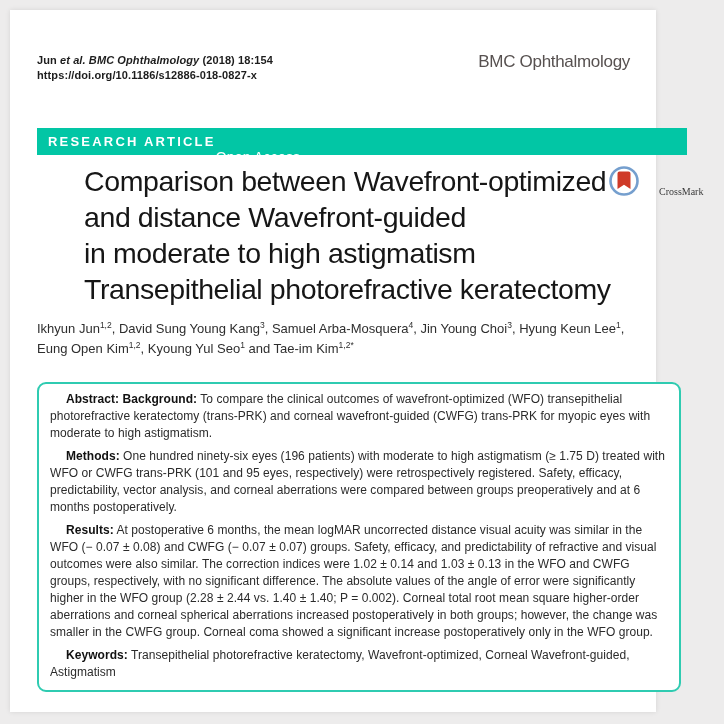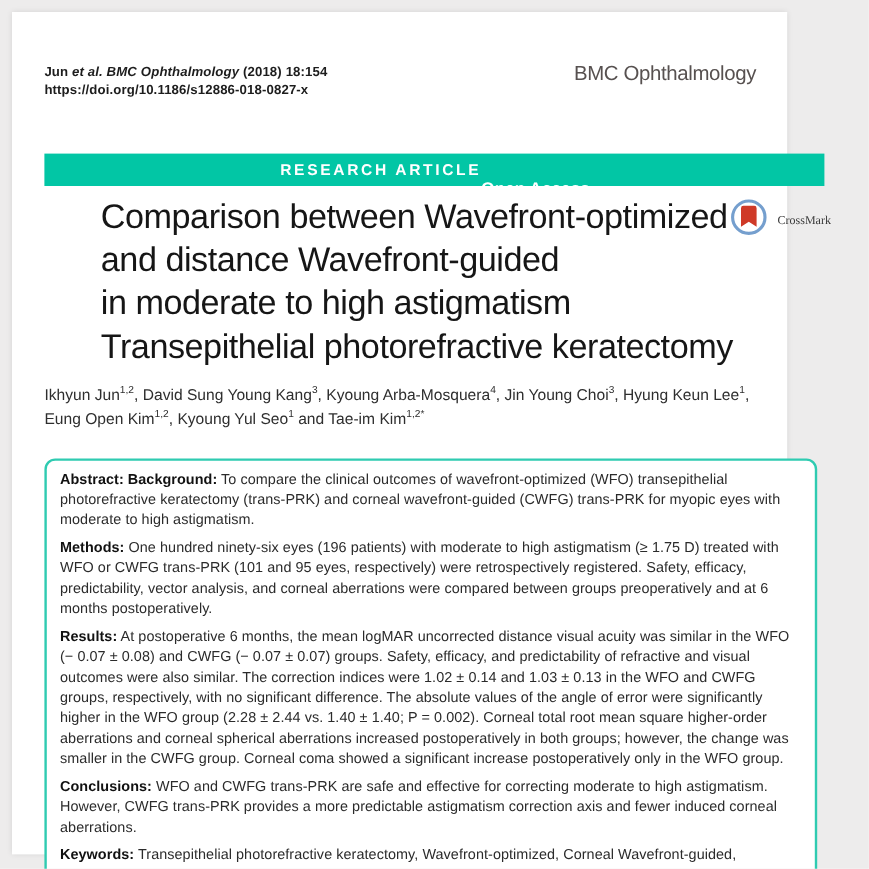--- a/index.html
+++ b/index.html
@@ -28,40 +28,40 @@
     position: absolute; right: 26px; top: 42px;
     font-size: 17px; font-weight: 400; color: #575150;
     letter-spacing: -0.3px;
   }
   
   .banner {
     position: absolute; left: 27px; top: 118px;
     width: 650px; height: 27px;
     background: #02c6a5;
     color: #ffffff;
-    display: flex; align-items: center; justify-content: center;
+    display: flex; align-items: center; justify-content: flex-start;
     padding: 0 10px 0 11px;
   }
   .banner .type-label {
     font-size: 13px; font-weight: 700; letter-spacing: 2.2px;
   }
   .banner .access-label {
-    font-size: 14px; font-weight: 700; letter-spacing: 0.2px; margin-top: 31px;
+    font-size: 14px; font-weight: 400; letter-spacing: 0.2px; margin-top: 31px;
   }
   
   .article-title {
     position: absolute; left: 26px; top: 153px;
     font-size: 28.5px; font-weight: 400; color: #161616;
     line-height: 36px; letter-spacing: -0.4px;
     white-space: nowrap;
     margin-left: 48px;
   }
   .crossmark {
     position: absolute; left: 598px; top: 155px;
-    display: flex; align-items: center; gap: 8px;
+    display: flex; align-items: flex-end; gap: 19px;
   }
   .crossmark-label {
     font-family: "Liberation Serif", serif;
     font-size: 10px; color: #3a3a3a; margin-top: 6px;
   }
   
   .authors {
     position: absolute; left: 27px; top: 309px;
     width: 630px;
     font-size: 13px; color: #2e2e2e; line-height: 20px;
@@ -74,21 +74,21 @@
     border: 2px solid #2fcbb1;
     border-radius: 9px;
     background: #ffffff;
     padding: 7px 11px 9px 11px;
   }
   .abs-para {
     font-size: 12px; color: #2b2b2b; line-height: 17px;
     margin-bottom: 6px; letter-spacing: 0.05px;
   }
   .abs-para:last-child { margin-bottom: 0; }
-  .abs-para b { color: #111; }
+  .abs-para b { color: #111; margin-left: 16px; }
 </style>
 </head>
 <body>
 
 <div class="page">
 
   <div class="citation">
     <div><span>Jun </span><span class="ital">et al. BMC Ophthalmology</span><span> (2018) 18:154</span></div>
     <div>https://doi.org/10.1186/s12886-018-0827-x</div>
   </div>
@@ -108,23 +108,22 @@
     </h1>
 
   <div class="crossmark">
     <svg width="32" height="32" viewBox="0 0 32 32">
       <circle cx="16" cy="16" r="13.5" fill="#ffffff" stroke="#759fce" stroke-width="2.6"></circle>
       <path d="M11.5 6.5 h9 a2 2 0 0 1 2 2 v15.5 l-6.5 -4.2 l-6.5 4.2 v-15.5 a2 2 0 0 1 2 -2 z" fill="#cf3a28"></path>
     </svg>
     <span class="crossmark-label">CrossMark</span>
   </div>
 
-  <div class="authors"><span>Ikhyun Jun</span><sup>1,2</sup>, <span>David Sung Young Kang</span><sup>3</sup>, <span>Kyoung Arba-Mosquera</span><sup>4</sup>, <span>Jin Young Choi</span><sup>3</sup>, <span>Hyung Keun Lee</span><sup>1</sup>,<br><span>Eung Open Kim</span><sup>1,2</sup>, <span>Kyoung Yul Seo</span><sup>1</sup> and <span>Tae-im Kim</span><sup>1,2*</sup></div>
+  <div class="authors"><span>Ikhyun Jun</span><sup>1,2</sup>, <span>David Sung Young Kang</span><sup>3</sup>, <span>Samuel Arba-Mosquera</span><sup>4</sup>, <span>Jin Young Choi</span><sup>3</sup>, <span>Hyung Keun Lee</span><sup>1</sup>,<br><span>Eung Open Kim</span><sup>1,2</sup>, <span>Kyoung Yul Seo</span><sup>1</sup> and <span>Tae-im Kim</span><sup>1,2*</sup></div>
 
   <div class="abstract-box">
       <p class="abs-para"><b>Abstract: Background:</b> To compare the clinical outcomes of wavefront-optimized (WFO) transepithelial photorefractive keratectomy (trans-PRK) and corneal wavefront-guided (CWFG) trans-PRK for myopic eyes with moderate to high astigmatism.</p>
       <p class="abs-para"><b>Methods:</b> One hundred ninety-six eyes (196 patients) with moderate to high astigmatism (≥ 1.75 D) treated with WFO or CWFG trans-PRK (101 and 95 eyes, respectively) were retrospectively registered. Safety, efficacy, predictability, vector analysis, and corneal aberrations were compared between groups preoperatively and at 6 months postoperatively.</p>
       <p class="abs-para"><b>Results:</b> At postoperative 6 months, the mean logMAR uncorrected distance visual acuity was similar in the WFO (− 0.07 ± 0.08) and CWFG (− 0.07 ± 0.07) groups. Safety, efficacy, and predictability of refractive and visual outcomes were also similar. The correction indices were 1.02 ± 0.14 and 1.03 ± 0.13 in the WFO and CWFG groups, respectively, with no significant difference. The absolute values of the angle of error were significantly higher in the WFO group (2.28 ± 2.44 vs. 1.40 ± 1.40; P = 0.002). Corneal total root mean square higher-order aberrations and corneal spherical aberrations increased postoperatively in both groups; however, the change was smaller in the CWFG group. Corneal coma showed a significant increase postoperatively only in the WFO group.</p>
-      <p class="abs-para"><b>Conclusions:</b> WFO and CWFG trans-PRK are safe and effective for correcting moderate to high astigmatism. However, CWFG trans-PRK provides a more predictable astigmatism correction axis and fewer induced corneal aberrations.</p>
       <p class="abs-para"><b>Keywords:</b> Transepithelial photorefractive keratectomy, Wavefront-optimized, Corneal Wavefront-guided, Astigmatism</p>
     </div>
 
 </div>
 
 </body></html>

